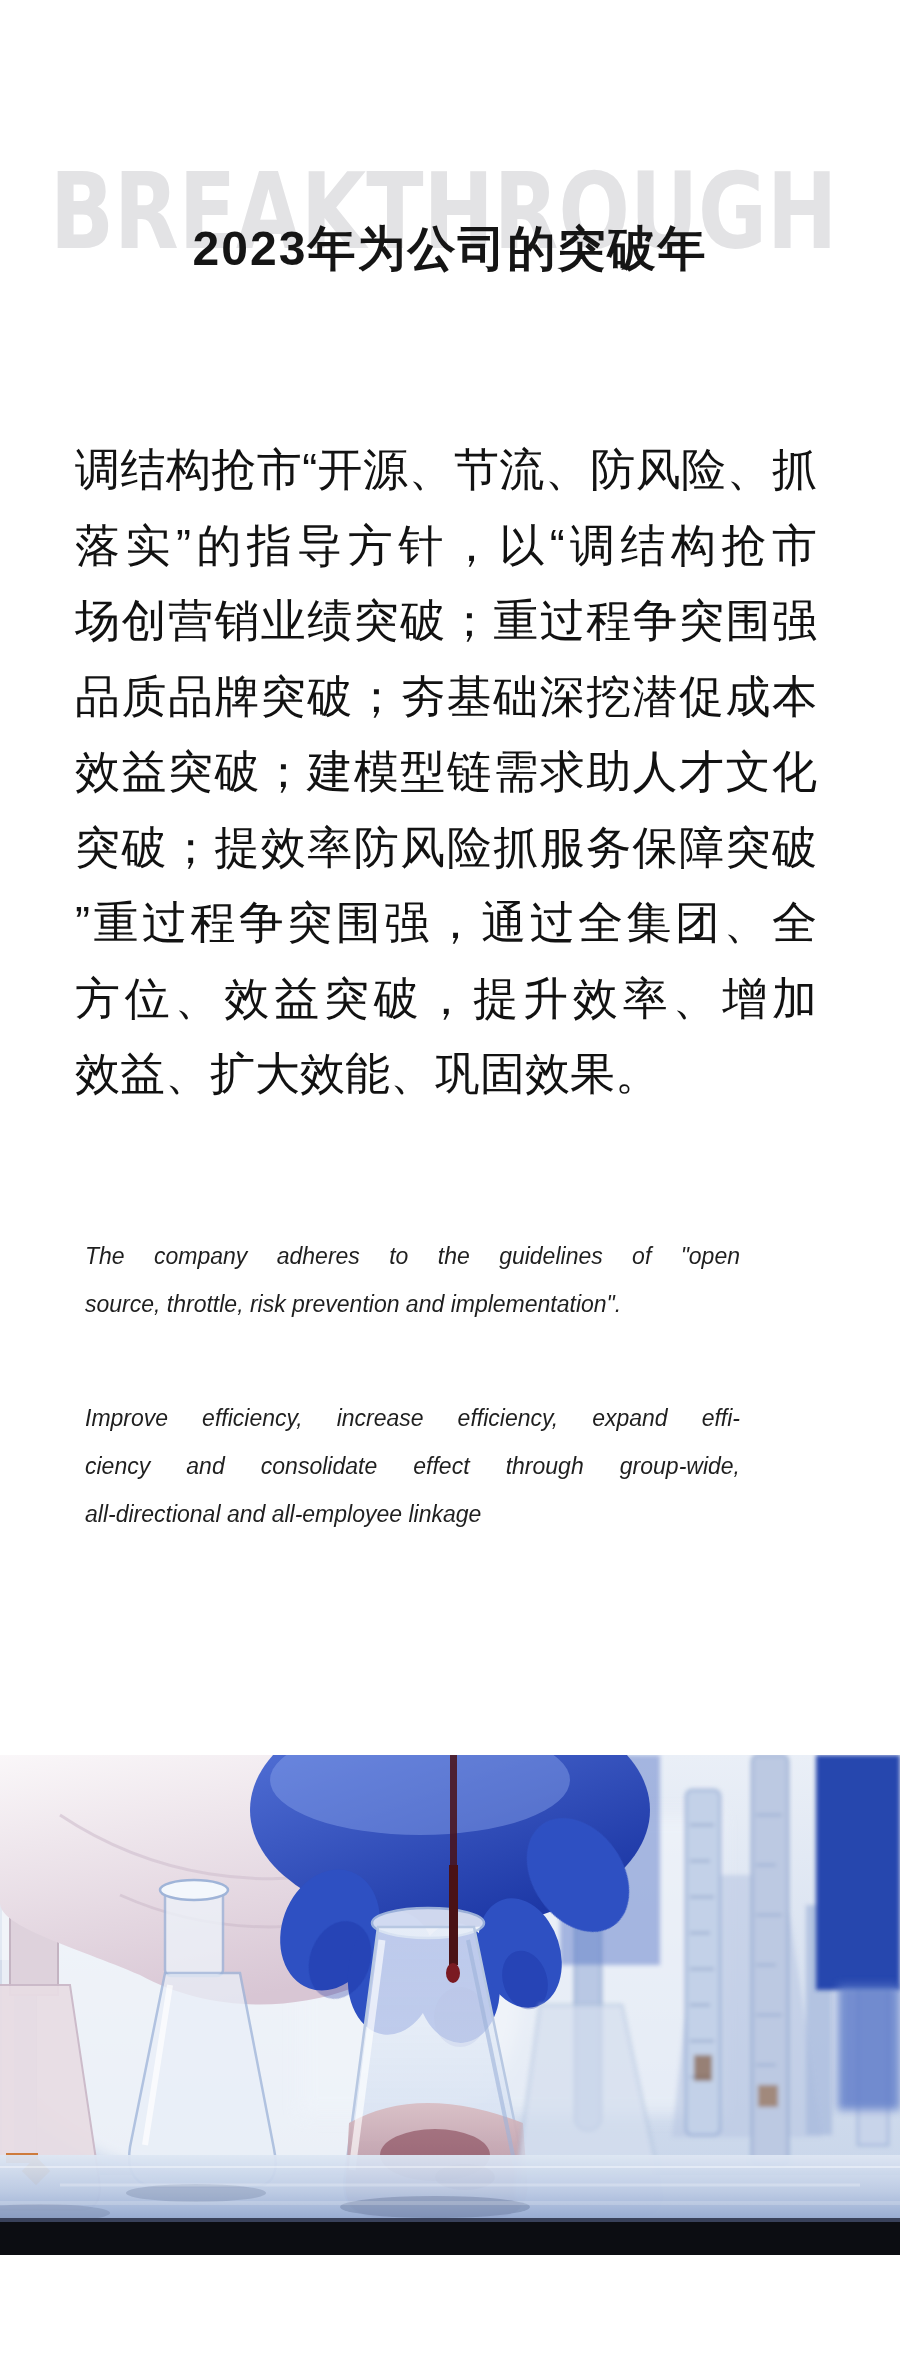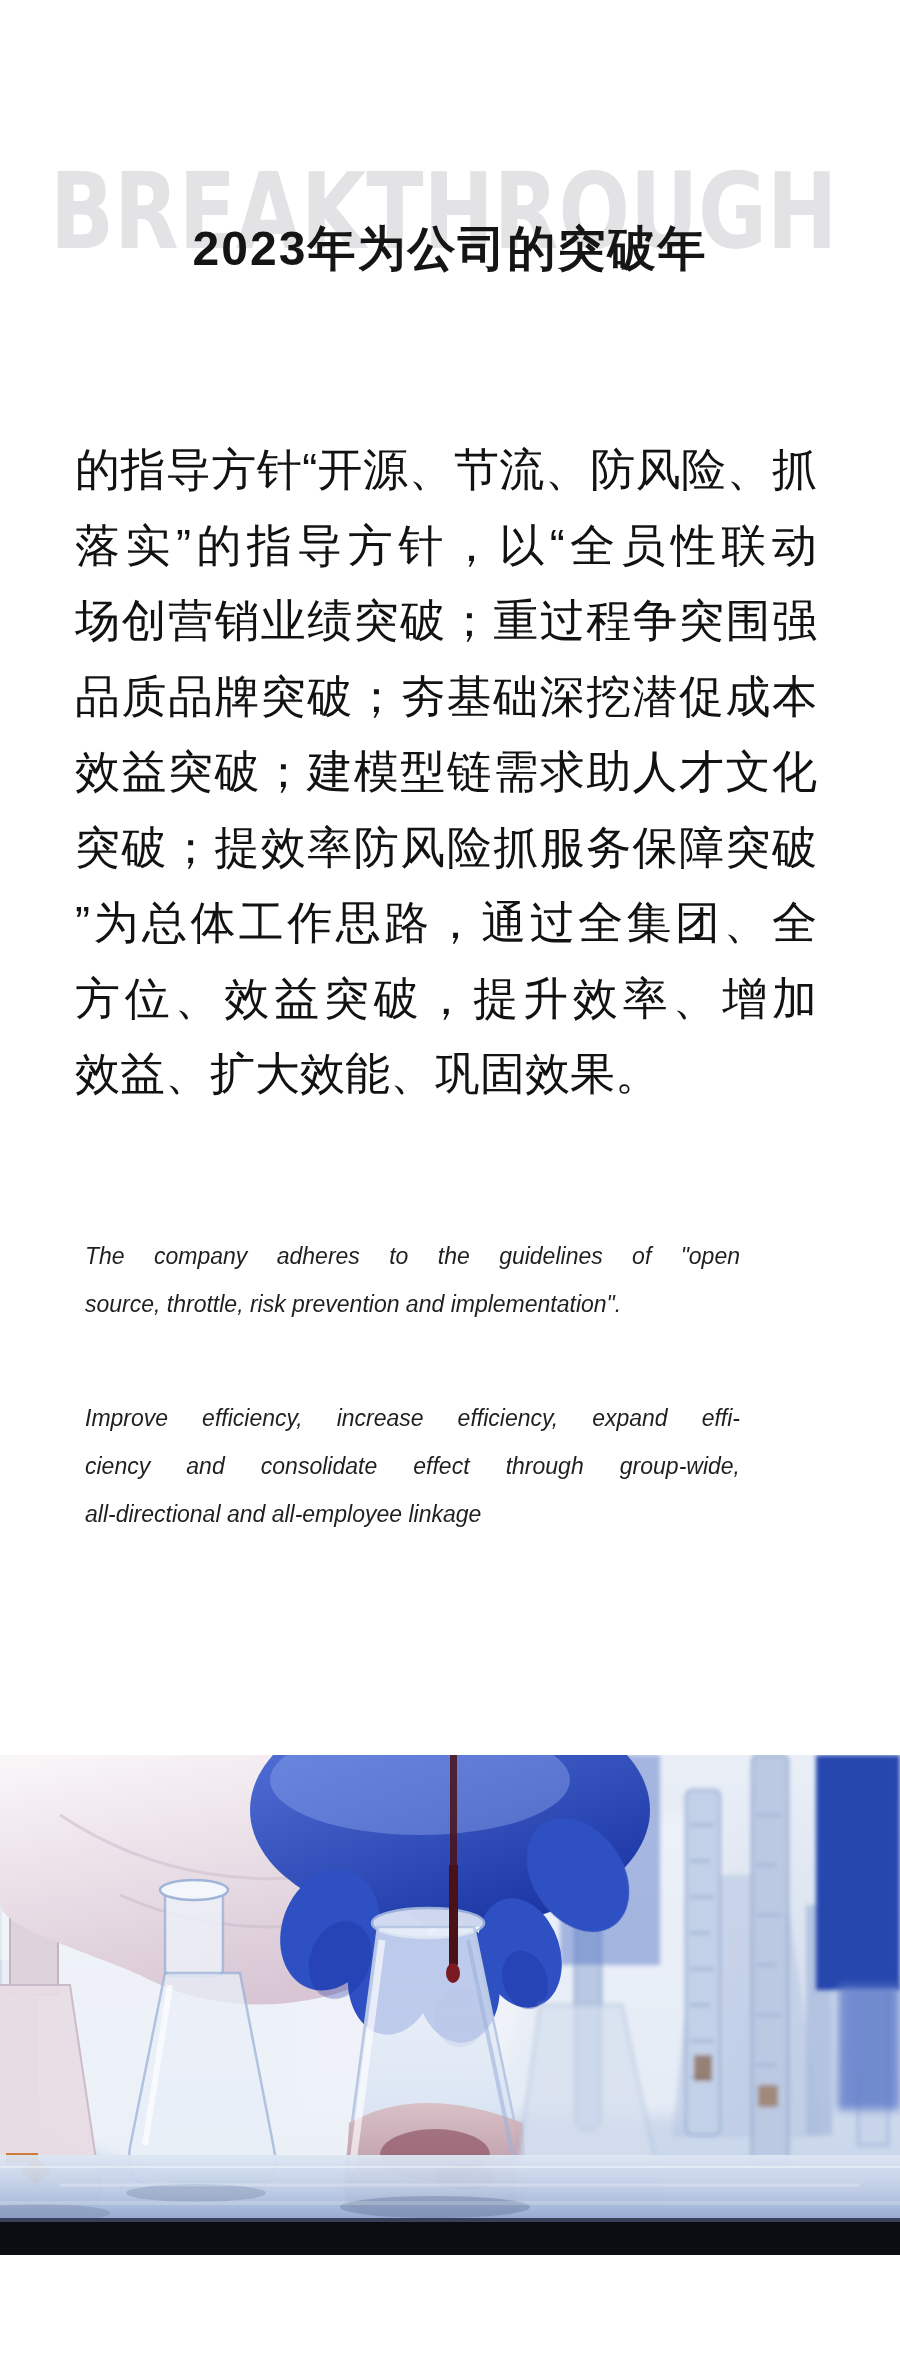--- a/index.html
+++ b/index.html
@@ -83,27 +83,27 @@
 <body>
 
 <div class="page">
 
   <header>
     <div class="watermark">BREAKTHROUGH</div>
     <h1 class="title">2023年为公司的突破年</h1>
   </header>
 
   <section class="cn">
-    <div class="cn-line just">的指导方针“开源、节流、防风险、抓</div>
-    <div class="cn-line just">落实”的指导方针，以“全员性联动</div>
+    <div class="cn-line just">调结构抢市“开源、节流、防风险、抓</div>
+    <div class="cn-line just">落实”的指导方针，以“调结构抢市</div>
     <div class="cn-line just">场创营销业绩突破；重过程争突围强</div>
     <div class="cn-line just">品质品牌突破；夯基础深挖潜促成本</div>
     <div class="cn-line just">效益突破；建模型链需求助人才文化</div>
     <div class="cn-line just">突破；提效率防风险抓服务保障突破</div>
-    <div class="cn-line just">”为总体工作思路，通过全集团、全</div>
+    <div class="cn-line just">”重过程争突围强，通过全集团、全</div>
     <div class="cn-line just">方位、效益突破，提升效率、增加</div>
     <div class="cn-line last-line">效益、扩大效能、巩固效果。</div>
   </section>
 
   <section class="en en1">
     <div class="en-line just">The company adheres to the guidelines of "open</div>
     <div class="en-line last-line">source, throttle, risk prevention and implementation".</div>
   </section>
 
   <section class="en en2">

